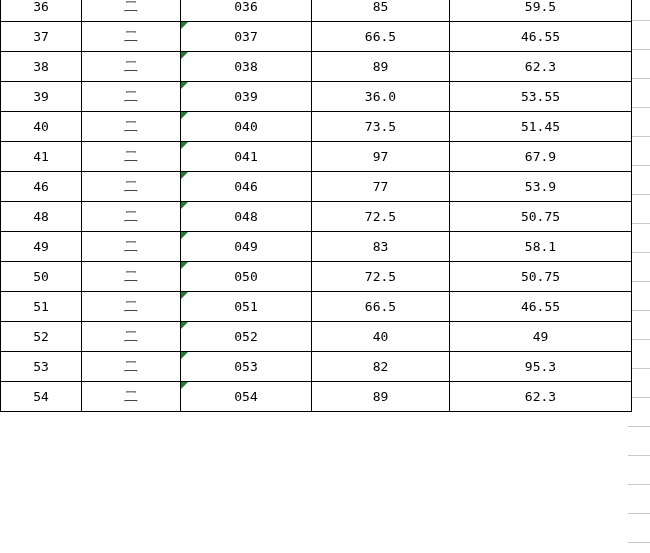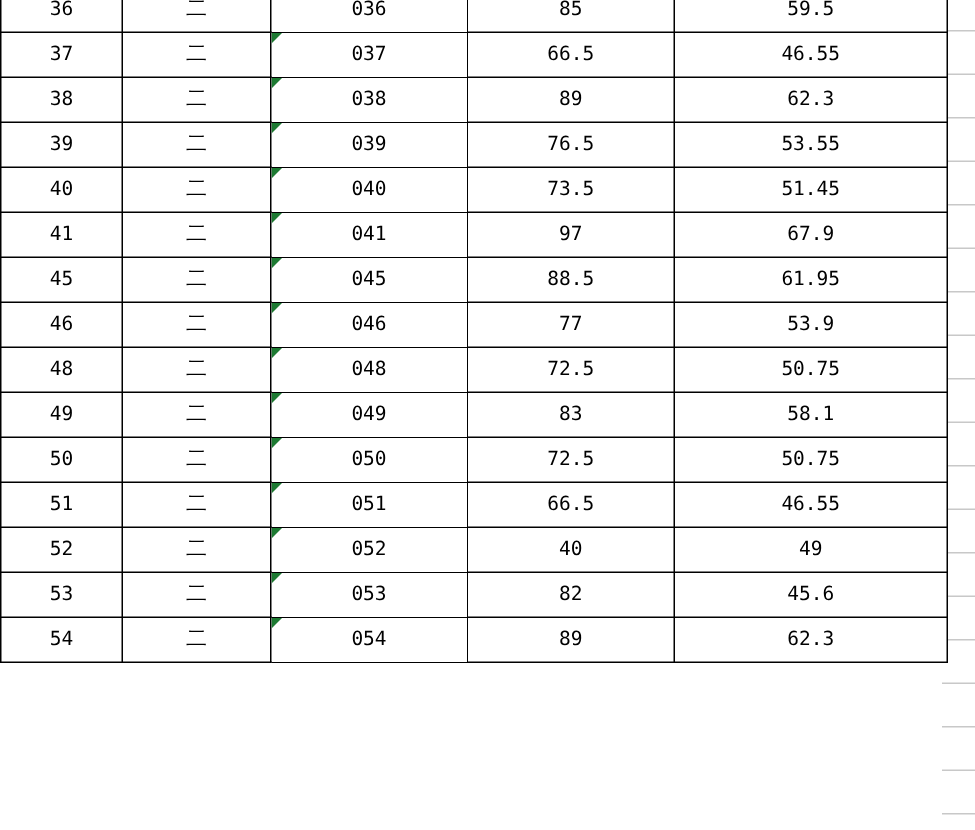--- a/index.html
+++ b/index.html
@@ -129,45 +129,38 @@
           <td class="col-idx">38</td>
           <td class="col-grade"><span>二</span></td>
           <td class="col-id"><span class="err-flag"></span><span>038</span></td>
           <td class="col-score">89</td>
           <td class="col-calc">62.3</td>
         </tr>
         <tr>
           <td class="col-idx">39</td>
           <td class="col-grade"><span>二</span></td>
           <td class="col-id"><span class="err-flag"></span><span>039</span></td>
-          <td class="col-score">76.5</td>
+          <td class="col-score">36.0</td>
           <td class="col-calc">53.55</td>
         </tr>
         <tr>
           <td class="col-idx">40</td>
           <td class="col-grade"><span>二</span></td>
           <td class="col-id"><span class="err-flag"></span><span>040</span></td>
           <td class="col-score">73.5</td>
           <td class="col-calc">51.45</td>
         </tr>
         <tr>
           <td class="col-idx">41</td>
           <td class="col-grade"><span>二</span></td>
           <td class="col-id"><span class="err-flag"></span><span>041</span></td>
           <td class="col-score">97</td>
           <td class="col-calc">67.9</td>
         </tr>
         <tr>
-          <td class="col-idx">45</td>
-          <td class="col-grade"><span>二</span></td>
-          <td class="col-id"><span class="err-flag"></span><span>045</span></td>
-          <td class="col-score">88.5</td>
-          <td class="col-calc">61.95</td>
-        </tr>
-        <tr>
           <td class="col-idx">46</td>
           <td class="col-grade"><span>二</span></td>
           <td class="col-id"><span class="err-flag"></span><span>046</span></td>
           <td class="col-score">77</td>
           <td class="col-calc">53.9</td>
         </tr>
         <tr>
           <td class="col-idx">48</td>
           <td class="col-grade"><span>二</span></td>
           <td class="col-id"><span class="err-flag"></span><span>048</span></td>
@@ -200,21 +193,21 @@
           <td class="col-grade"><span>二</span></td>
           <td class="col-id"><span class="err-flag"></span><span>052</span></td>
           <td class="col-score">40</td>
           <td class="col-calc">49</td>
         </tr>
         <tr>
           <td class="col-idx">53</td>
           <td class="col-grade"><span>二</span></td>
           <td class="col-id"><span class="err-flag"></span><span>053</span></td>
           <td class="col-score">82</td>
-          <td class="col-calc">45.6</td>
+          <td class="col-calc">95.3</td>
         </tr>
         <tr>
           <td class="col-idx">54</td>
           <td class="col-grade"><span>二</span></td>
           <td class="col-id"><span class="err-flag"></span><span>054</span></td>
           <td class="col-score">89</td>
           <td class="col-calc">62.3</td>
         </tr>
       </tbody>
   </table>

